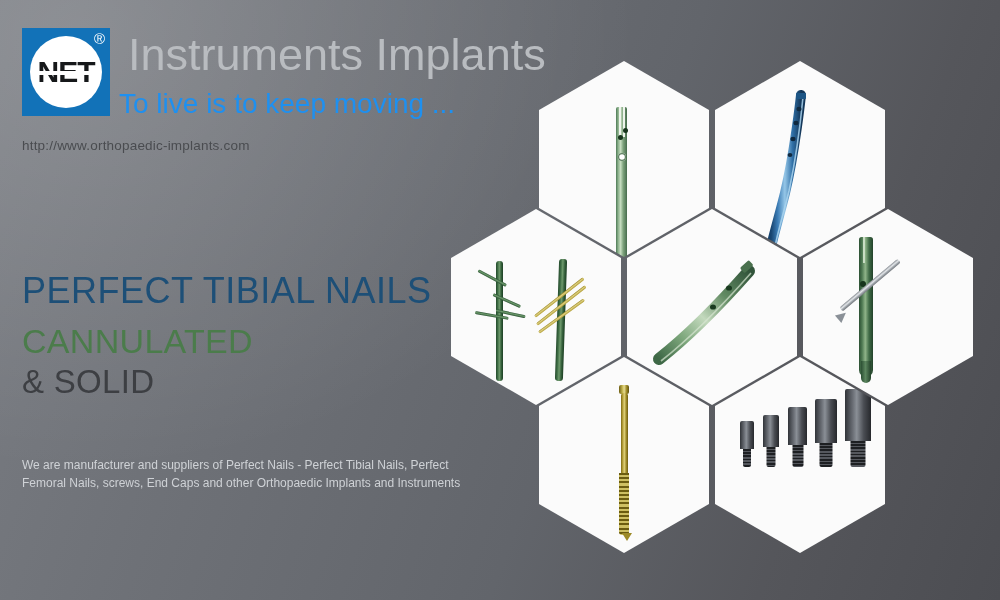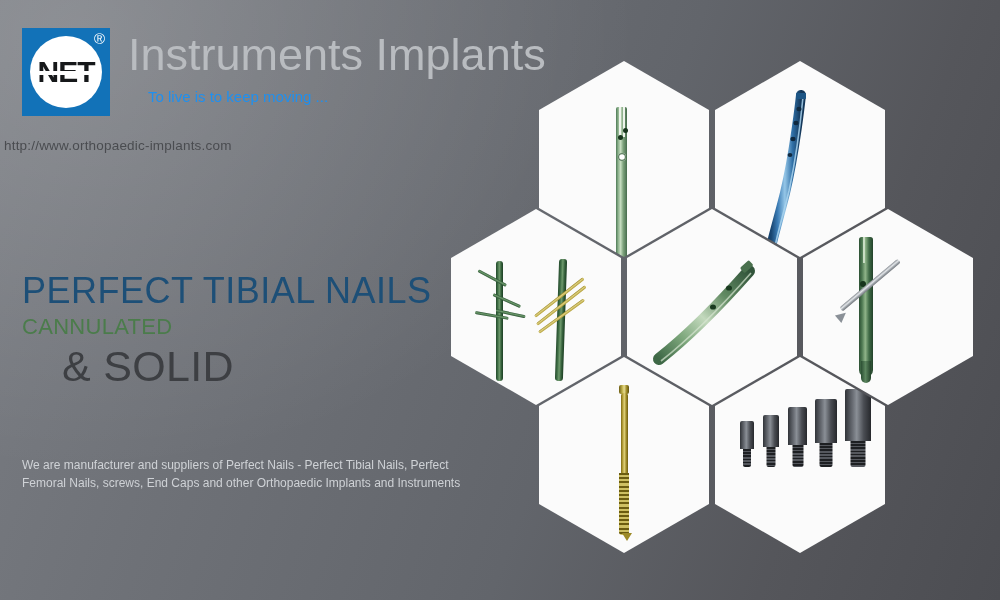--- a/index.html
+++ b/index.html
@@ -41,34 +41,34 @@
     position:absolute;right:5px;top:3px;color:#ffffff;font-size:15px;
     font-family:"Liberation Sans", sans-serif;line-height:1;
   }
 
   #brand-title{
     position:absolute;left:128px;top:32px;
     font-size:45px;font-weight:normal;color:#b9bcc0;letter-spacing:0px;
     line-height:1;white-space:nowrap;
   }
   #brand-tagline{
-    position:absolute;left:148px;top:88px;
-    font-size:15px;color:#1e90f0;letter-spacing:0px;white-space:nowrap;
+    position:absolute;left:119px;top:88px;
+    font-size:28px;color:#1e90f0;letter-spacing:0px;white-space:nowrap;
   }
   #brand-url{
-    position:absolute;left:4px;top:138px;
+    position:absolute;left:22px;top:138px;
     font-size:13.5px;color:#4a4c50;letter-spacing:0.2px;white-space:nowrap;
   }
 
   
   #headline{position:absolute;left:22px;top:272px;}
   .hl-line{line-height:1.08;white-space:nowrap;}
   #hl-1{font-size:36px;color:#1d4f77;letter-spacing:0.5px;}
-  #hl-2{font-size:22px;color:#4b7c4b;letter-spacing:0.3px;margin-top:4px;}
-  #hl-3{font-size:43px;color:#3d3f43;letter-spacing:0.3px;margin-top:4px;margin-left:40px;}
+  #hl-2{font-size:34px;color:#4b7c4b;letter-spacing:0.3px;margin-top:12px;}
+  #hl-3{font-size:33px;color:#3d3f43;letter-spacing:0.3px;margin-top:4px;}
 
   #blurb{
     position:absolute;left:22px;top:456px;width:470px;
     font-size:12px;line-height:1.52;color:#cfd2d6;
   }
 
   
   #hex-cluster{position:absolute;left:465px;top:55px;width:500px;height:500px;}
   .hex{
     position:absolute;width:170px;height:196px;

